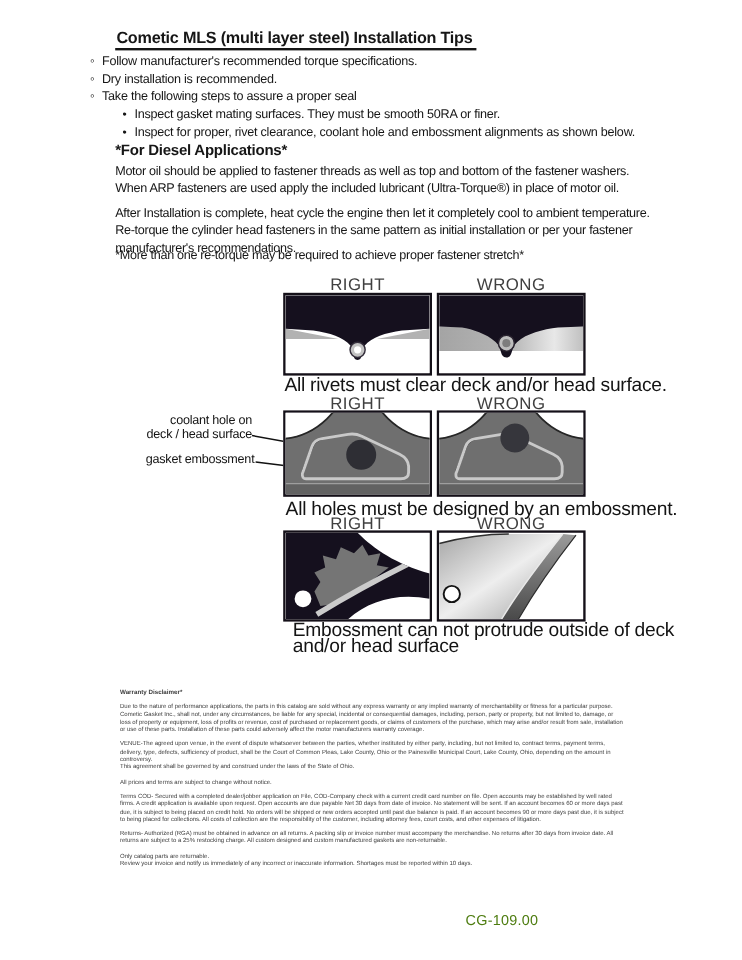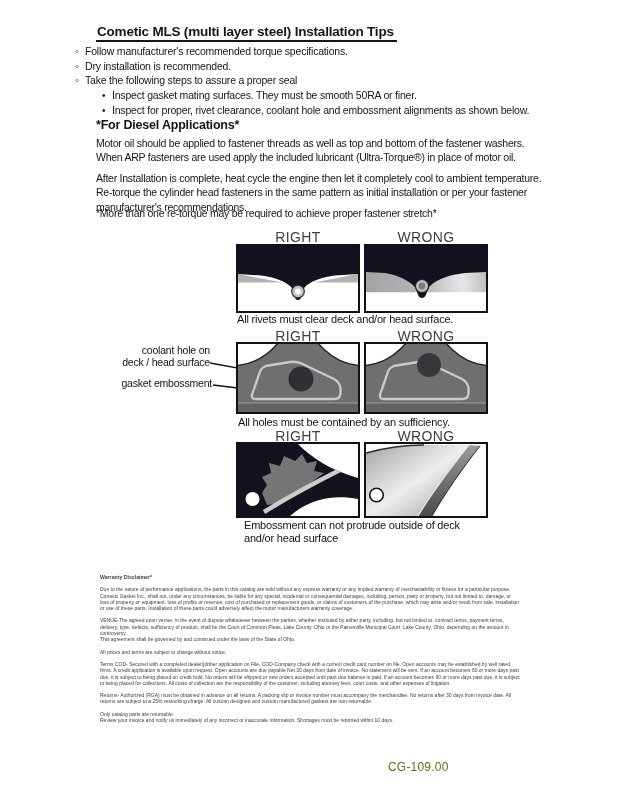--- a/index.html
+++ b/index.html
@@ -21,21 +21,21 @@
   .marker.dot::before{content:"•";font-size:10px;}
   
   .body-par{font-size:10.5px;letter-spacing:-0.25px;line-height:14.3px;width:456px;}
   #diesel-heading{left:96px;top:118px;font-size:12.5px;font-weight:bold;letter-spacing:-0.2px;}
   #diesel-p1{left:96px;top:136px;}
   #diesel-p2{left:96px;top:171px;}
   #diesel-note{left:96px;top:206px;}
   
   .dg-head{width:124px;text-align:center;font-size:14px;letter-spacing:0.4px;color:#404040;}
   .panel{width:120px;border:2px solid #141018;background:#fff;line-height:0;}
-  .caption{font-size:11px;letter-spacing:-0.2px;color:#141414;}
+  .caption{font-size:16px;letter-spacing:-0.2px;color:#141414;}
   .ptr-label{font-size:10.5px;letter-spacing:-0.2px;text-align:right;line-height:11.5px;color:#141414;}
   
   #warranty{left:100px;top:574px;width:421px;font-size:5px;line-height:6.3px;color:#3d3d3d;}
   #warranty .w-head{font-size:5.2px;font-weight:bold;margin:0 0 6px 0;}
   #warranty p{margin:0 0 6px 0;}
   #warranty p.tight{margin-bottom:0;}
   
   #footer-code{left:388px;top:760px;font-size:12px;letter-spacing:0.2px;color:#4d7c0f;}
 </style>
 </head>
@@ -136,21 +136,21 @@
       <ellipse cx="-8" cy="-36" rx="60" ry="58" fill="#ffffff" stroke="#262626" stroke-width="1.5"></ellipse>
       <ellipse cx="128" cy="-36" rx="60" ry="58" fill="#ffffff" stroke="#262626" stroke-width="1.5"></ellipse>
       <rect x="0" y="59" width="120" height="9" fill="#626262"></rect>
       <line x1="0" y1="59" x2="120" y2="59" stroke="#9e9e9e" stroke-width="1"></line>
       <path d="M16,55 Q13,54 14.5,48 L22.5,28 Q24.5,23 30,22" fill="none" stroke="#1c1c1c" stroke-width="1.8"></path>
       <path d="M17,55 Q13.5,55 14,50.5 L22,28 Q24,22.5 30.5,21.5 L52,18 Q58,17 63.5,19.5 L95,34.5 Q102,38 102.5,44.5 L102.5,49.5 Q102.5,55 96,55 Z" fill="none" stroke="#c9c9c9" stroke-width="2.4" stroke-linejoin="round"></path>
       <circle cx="63" cy="21" r="12" fill="#36363c"></circle>
     </svg>
   </div>
 
-  <div class="abs caption" style="left:238px;top:416px;">All holes must be contained by an sufficiency.</div>
+  <div class="abs caption" style="left:238px;top:416px;">All holes must be designed by an embossment.</div>
 
   <div class="abs dg-head" style="left:236px;top:428px;">RIGHT</div>
   <div class="abs dg-head" style="left:364px;top:428px;">WRONG</div>
 
   <div class="abs panel" style="left:236px;top:442px;">
     <svg width="120" height="72" viewBox="0 0 120 72">
       <defs>
         <clipPath id="band1">
             <path d="M0,0 L60,0 C74,14 92,26 120,34 L120,55 C94,50 70,56 52,72 L0,72 Z"></path>
           </clipPath>

